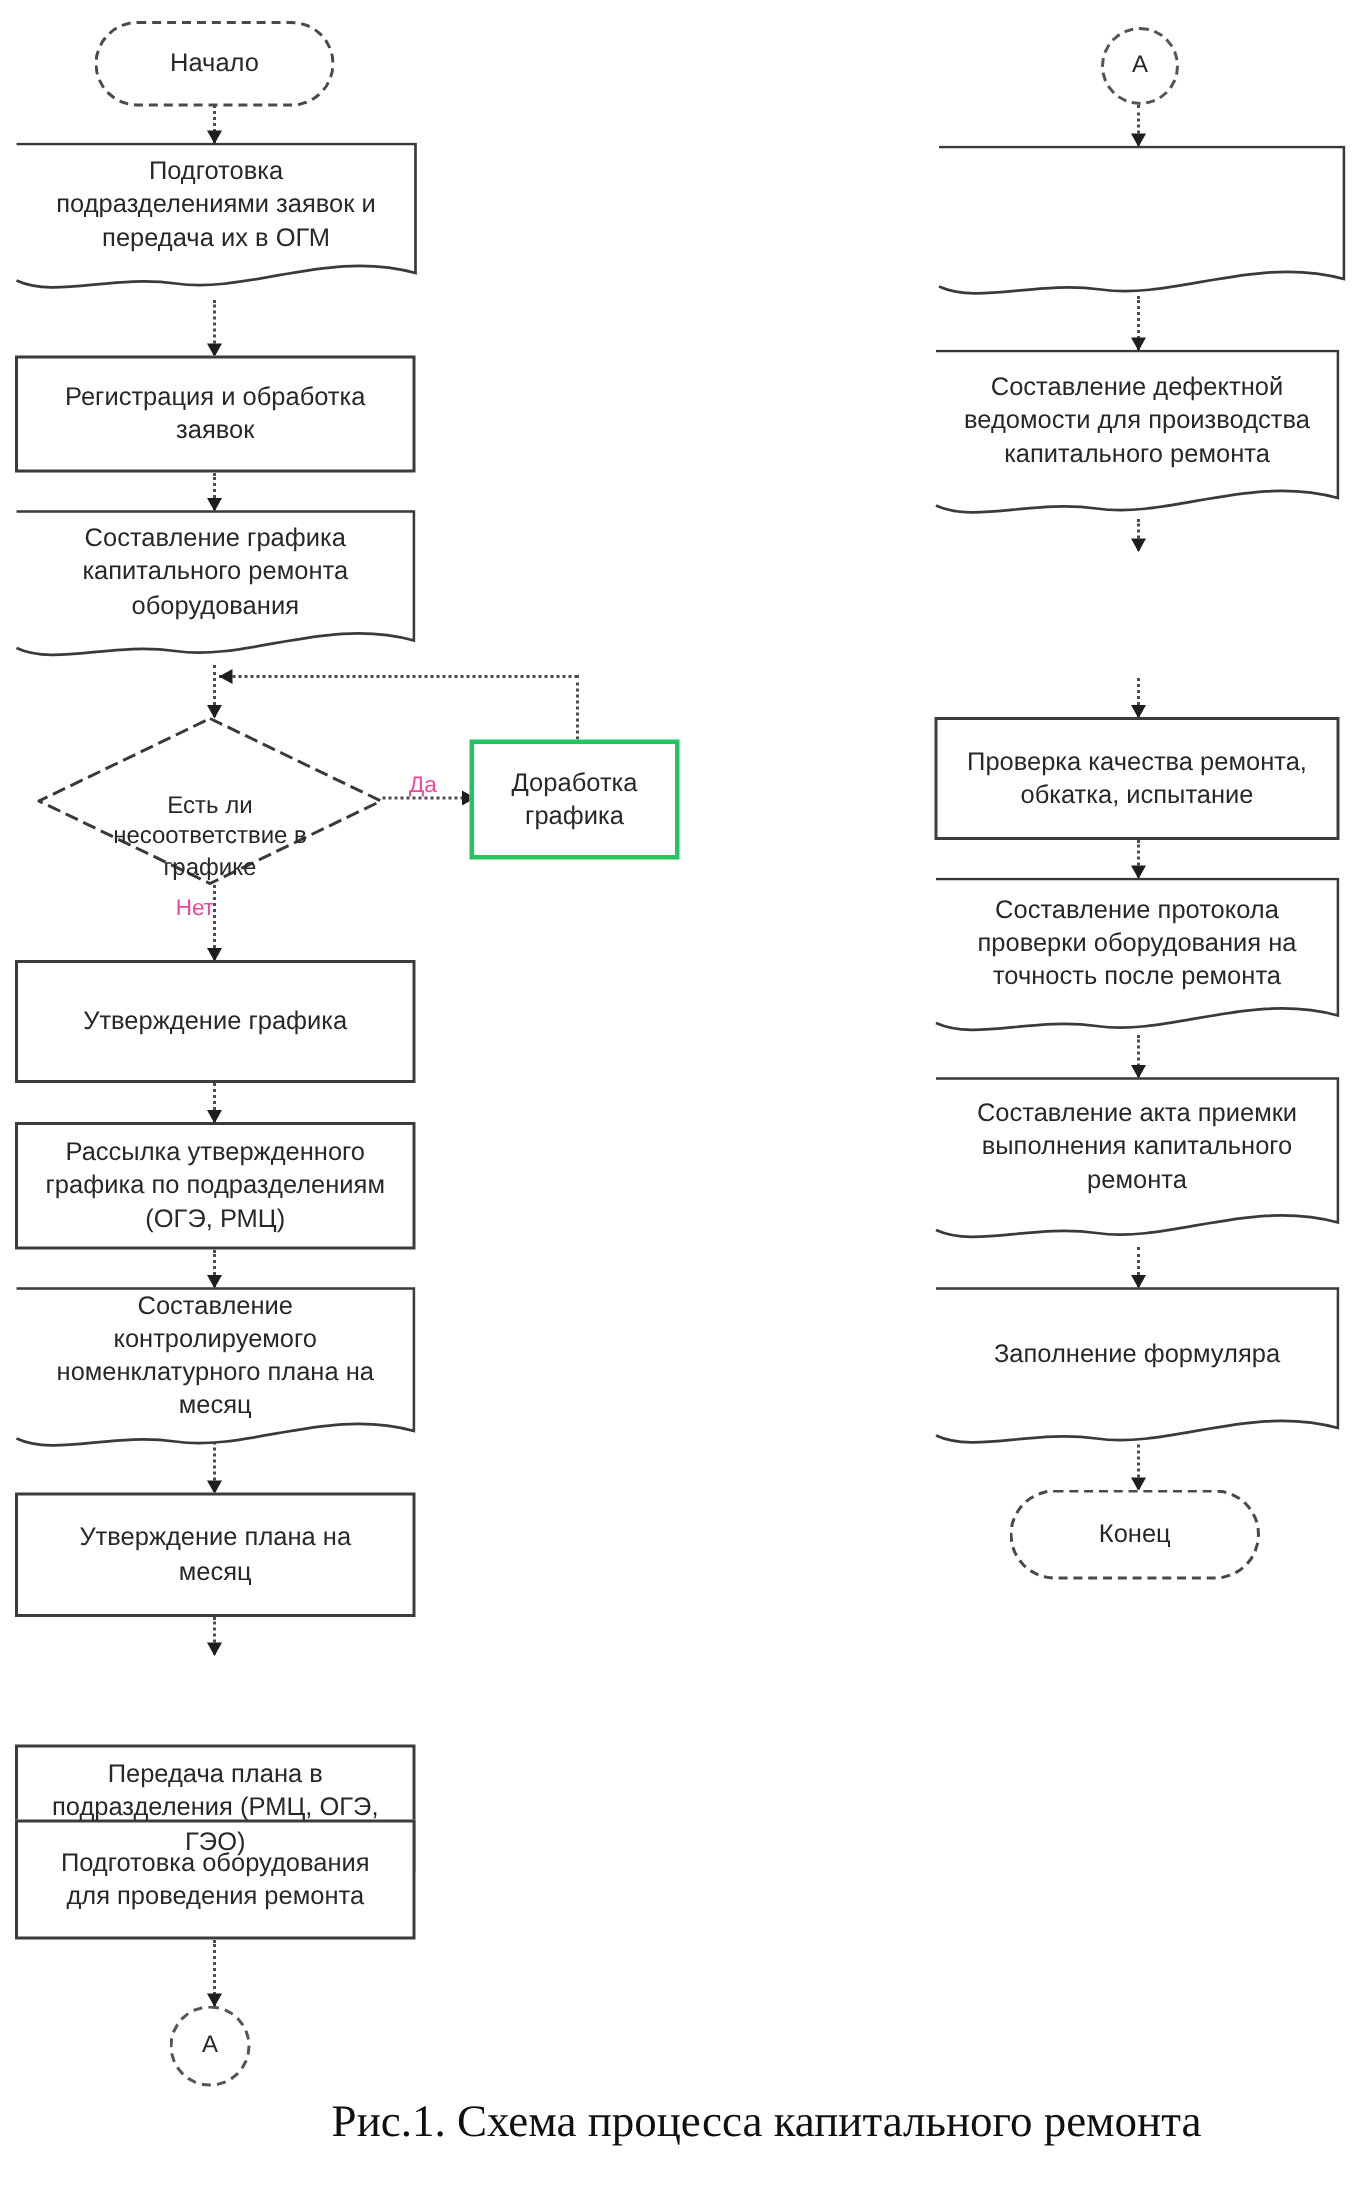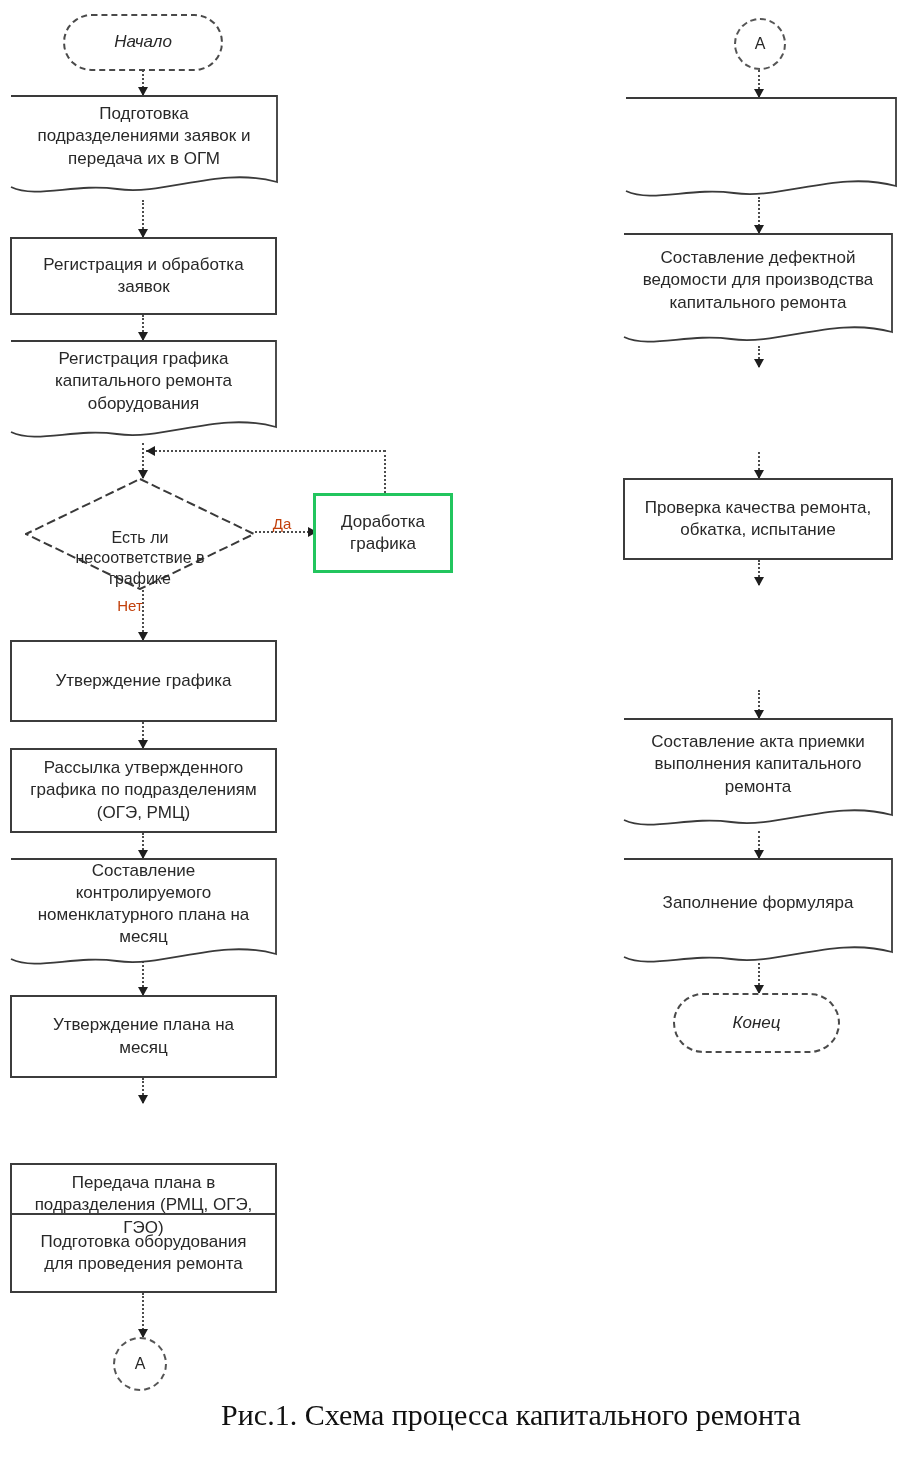--- a/index.html
+++ b/index.html
@@ -4,38 +4,38 @@
 <style>
   html,body{margin:0;padding:0;background:#ffffff;}
   #canvas{position:relative;width:910px;height:1461px;background:#ffffff;overflow:hidden;
           font-family:"Liberation Sans",sans-serif;}
   .node{position:absolute;display:flex;align-items:center;justify-content:center;
         box-sizing:border-box;background:#ffffff;}
   .lbl{font-size:17px;line-height:1.3;color:#282828;text-align:center;white-space:pre-line;
        position:relative;z-index:2;}
   .rect{border:2px solid #3c3c3c;}
   .rect .lbl{padding:4px 8px;}
-  .terminator{border:2px dashed #4a4a4a;border-radius:30px;font-style:italic;}
+  .terminator{border:2px dashed #4a4a4a;border-radius:30px;}
   .circle{border:2px dashed #555;border-radius:50%;}
   .doc{background:transparent;border:none;}
   .doc .lbl{padding:4px 8px 24px;}
   .shape-svg{position:absolute;left:0;top:0;z-index:1;}
   .shape-svg path,.shape-svg polygon{fill:#ffffff;stroke:#3a3a3a;stroke-width:1.8;}
   .diamond{background:transparent;align-items:flex-end;}
   .diamond polygon{stroke-dasharray:9 4;stroke-width:2;}
   .rework{border:3px solid #22c55e;}
   .vl{position:absolute;width:0;border-left:2px dotted #4c4c4c;}
   .hl{position:absolute;height:0;border-top:2px dotted #4c4c4c;}
   .ar-d{position:absolute;width:0;height:0;border-left:5px solid transparent;
         border-right:5px solid transparent;border-top:9px solid #1e1e1e;}
   .ar-l{position:absolute;width:0;height:0;border-top:5px solid transparent;
         border-bottom:5px solid transparent;border-right:9px solid #1e1e1e;}
   .ar-r{position:absolute;width:0;height:0;border-top:5px solid transparent;
         border-bottom:5px solid transparent;border-left:9px solid #1e1e1e;}
-  .edge-lbl{position:absolute;font-size:15px;color:#c2410c;text-align:center;z-index:3;}
+  .edge-lbl{position:absolute;font-size:15px;color:#ec4899;text-align:center;z-index:3;}
   .caption{position:absolute;left:0;top:1398px;width:910px;box-sizing:border-box;
            padding-left:112px;text-align:center;font-family:"Liberation Serif",serif;
            font-size:30px;color:#101010;}
 </style>
 </head>
 <body>
 
 <div id="canvas">
 
   <div class="vl" style="left:142px;top:70px;height:26px"></div>
@@ -102,21 +102,21 @@
 
   <div class="node rect" style="left:10px;top:237px;width:267px;height:78px">
     <span class="lbl">Регистрация и обработка
 заявок</span>
   </div>
 
   <div class="node doc" style="left:10px;top:340px;width:267px;height:103px">
       <svg viewBox="0 0 267 103" width="267" height="103" class="shape-svg">
         <path d="M1,1 H266 V87 C 208.26000000000002,71 154.85999999999999,101 106.80000000000001,94 C 64.08,88 26.700000000000003,104 1,92"></path>
       </svg>
-    <span class="lbl">Регистрация графика
+    <span class="lbl">Составление графика
 капитального ремонта
 оборудования</span>
   </div>
 
   <div class="node diamond" style="left:25px;top:478px;width:230px;height:112px">
       <svg viewBox="0 0 230 112" width="230" height="112" class="shape-svg">
         <polygon points="115,1 229,56 115,111 1,56"></polygon>
       </svg>
     <span class="lbl" style="font-size:16px">Есть  ли
 несоответствие в
@@ -186,20 +186,28 @@
 ведомости для производства
 капитального ремонта</span>
   </div>
 
 
   <div class="node rect" style="left:623px;top:478px;width:270px;height:82px">
     <span class="lbl">Проверка качества ремонта,
 обкатка, испытание</span>
   </div>
 
+  <div class="node doc" style="left:623px;top:585px;width:270px;height:108px">
+      <svg viewBox="0 0 270 108" width="270" height="108" class="shape-svg">
+        <path d="M1,1 H269 V92 C 210.6,76 156.6,106 108,99 C 64.8,93 27,109 1,97"></path>
+      </svg>
+    <span class="lbl">Составление протокола
+проверки оборудования на
+точность после ремонта</span>
+  </div>
 
   <div class="node doc" style="left:623px;top:718px;width:270px;height:113px">
       <svg viewBox="0 0 270 113" width="270" height="113" class="shape-svg">
         <path d="M1,1 H269 V97 C 210.6,81 156.6,111 108,104 C 64.8,98 27,114 1,102"></path>
       </svg>
     <span class="lbl">Составление акта приемки
 выполнения капитального
 ремонта</span>
   </div>
 

